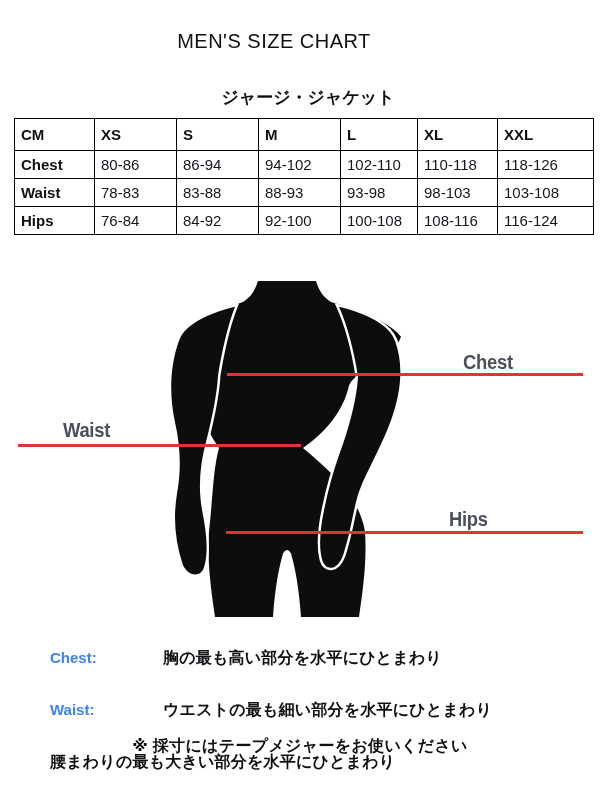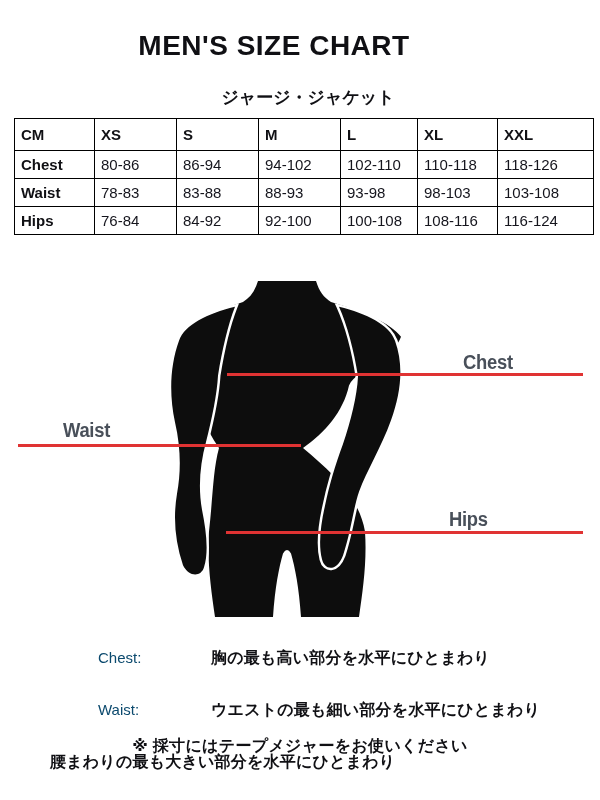--- a/index.html
+++ b/index.html
@@ -3,21 +3,21 @@
 <meta charset="utf-8">
 <style>
   html,body{margin:0;padding:0;}
   body{
     width:600px;height:800px;position:relative;background:#ffffff;
     font-family:"Liberation Sans","DejaVu Sans",sans-serif;color:#111;
     overflow:hidden;
   }
   .page-title{
     position:absolute;top:30px;left:0;width:548px;margin:0;
-    text-align:center;font-size:28px;font-weight:bold;letter-spacing:0.5px;color:#101014;
+    text-align:center;font-size:20px;font-weight:normal;letter-spacing:0.5px;color:#101014;
   }
   .subtitle{
     position:absolute;top:86px;left:8px;width:600px;
     text-align:center;font-size:17px;font-weight:bold;color:#101014;
   }
   table.size-table{
     position:absolute;left:14px;top:118px;width:579px;
     border-collapse:collapse;table-layout:fixed;
   }
   .size-table th,.size-table td{
@@ -36,21 +36,21 @@
   .mlabel{
     position:absolute;z-index:6;font-size:20px;font-weight:bold;
     color:var(--label-color,#49505a);letter-spacing:-0.3px;line-height:1;
     transform:scaleX(0.92);transform-origin:left center;
   }
   .mlabel.chest{left:463px;top:92px;}
   .mlabel.waist{left:63px;top:160px;}
   .mlabel.hips{left:449px;top:249px;}
   .notes{position:absolute;left:50px;top:632px;width:520px;}
   .note-row{display:flex;margin-bottom:15px;align-items:baseline;}
-  .note-label{width:113px;flex:0 0 113px;font-size:15px;font-weight:normal;color:#0c4a6e;margin-left:48px;}
+  .note-label{width:113px;flex:0 0 113px;font-size:15px;font-weight:bold;color:#3b82f6;}
   .note-text{font-size:16px;font-weight:bold;color:#101014;letter-spacing:0.2px;margin-top:16px;}
   .footnote{
     position:absolute;left:0;top:736px;width:600px;text-align:center;
     font-size:16px;font-weight:bold;color:#101014;letter-spacing:0.3px;
   }
 </style>
 </head>
 <body>
 
 <h1 class="page-title">MEN'S SIZE CHART</h1>

